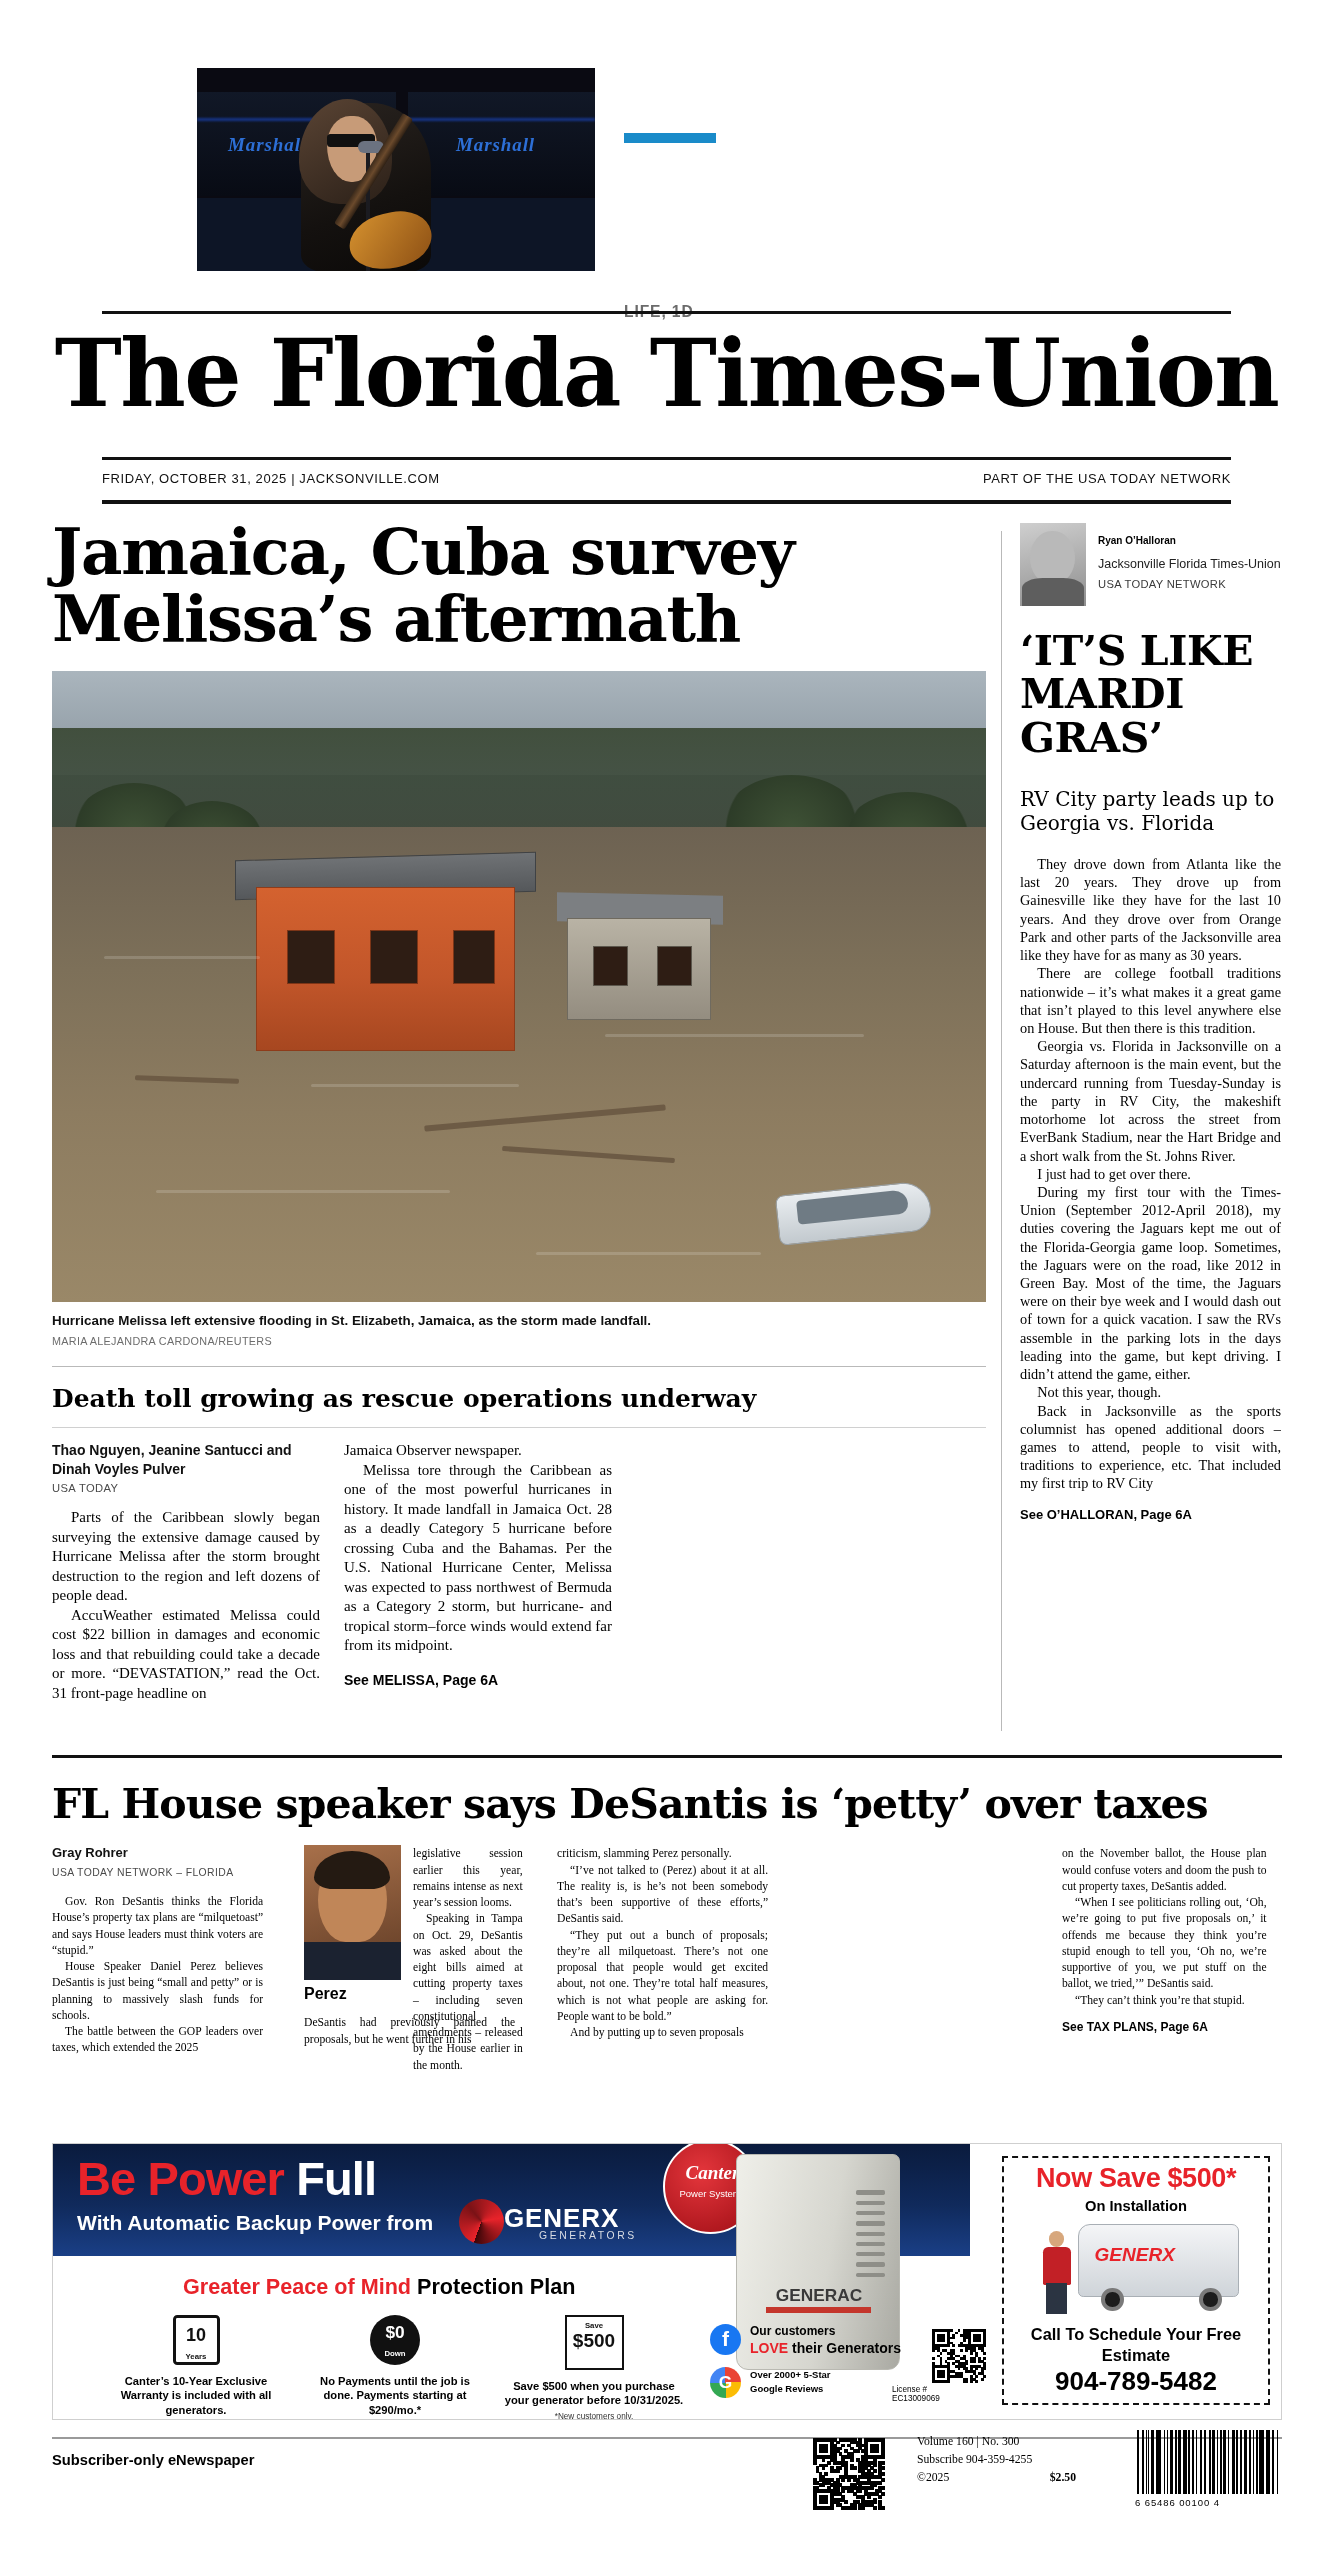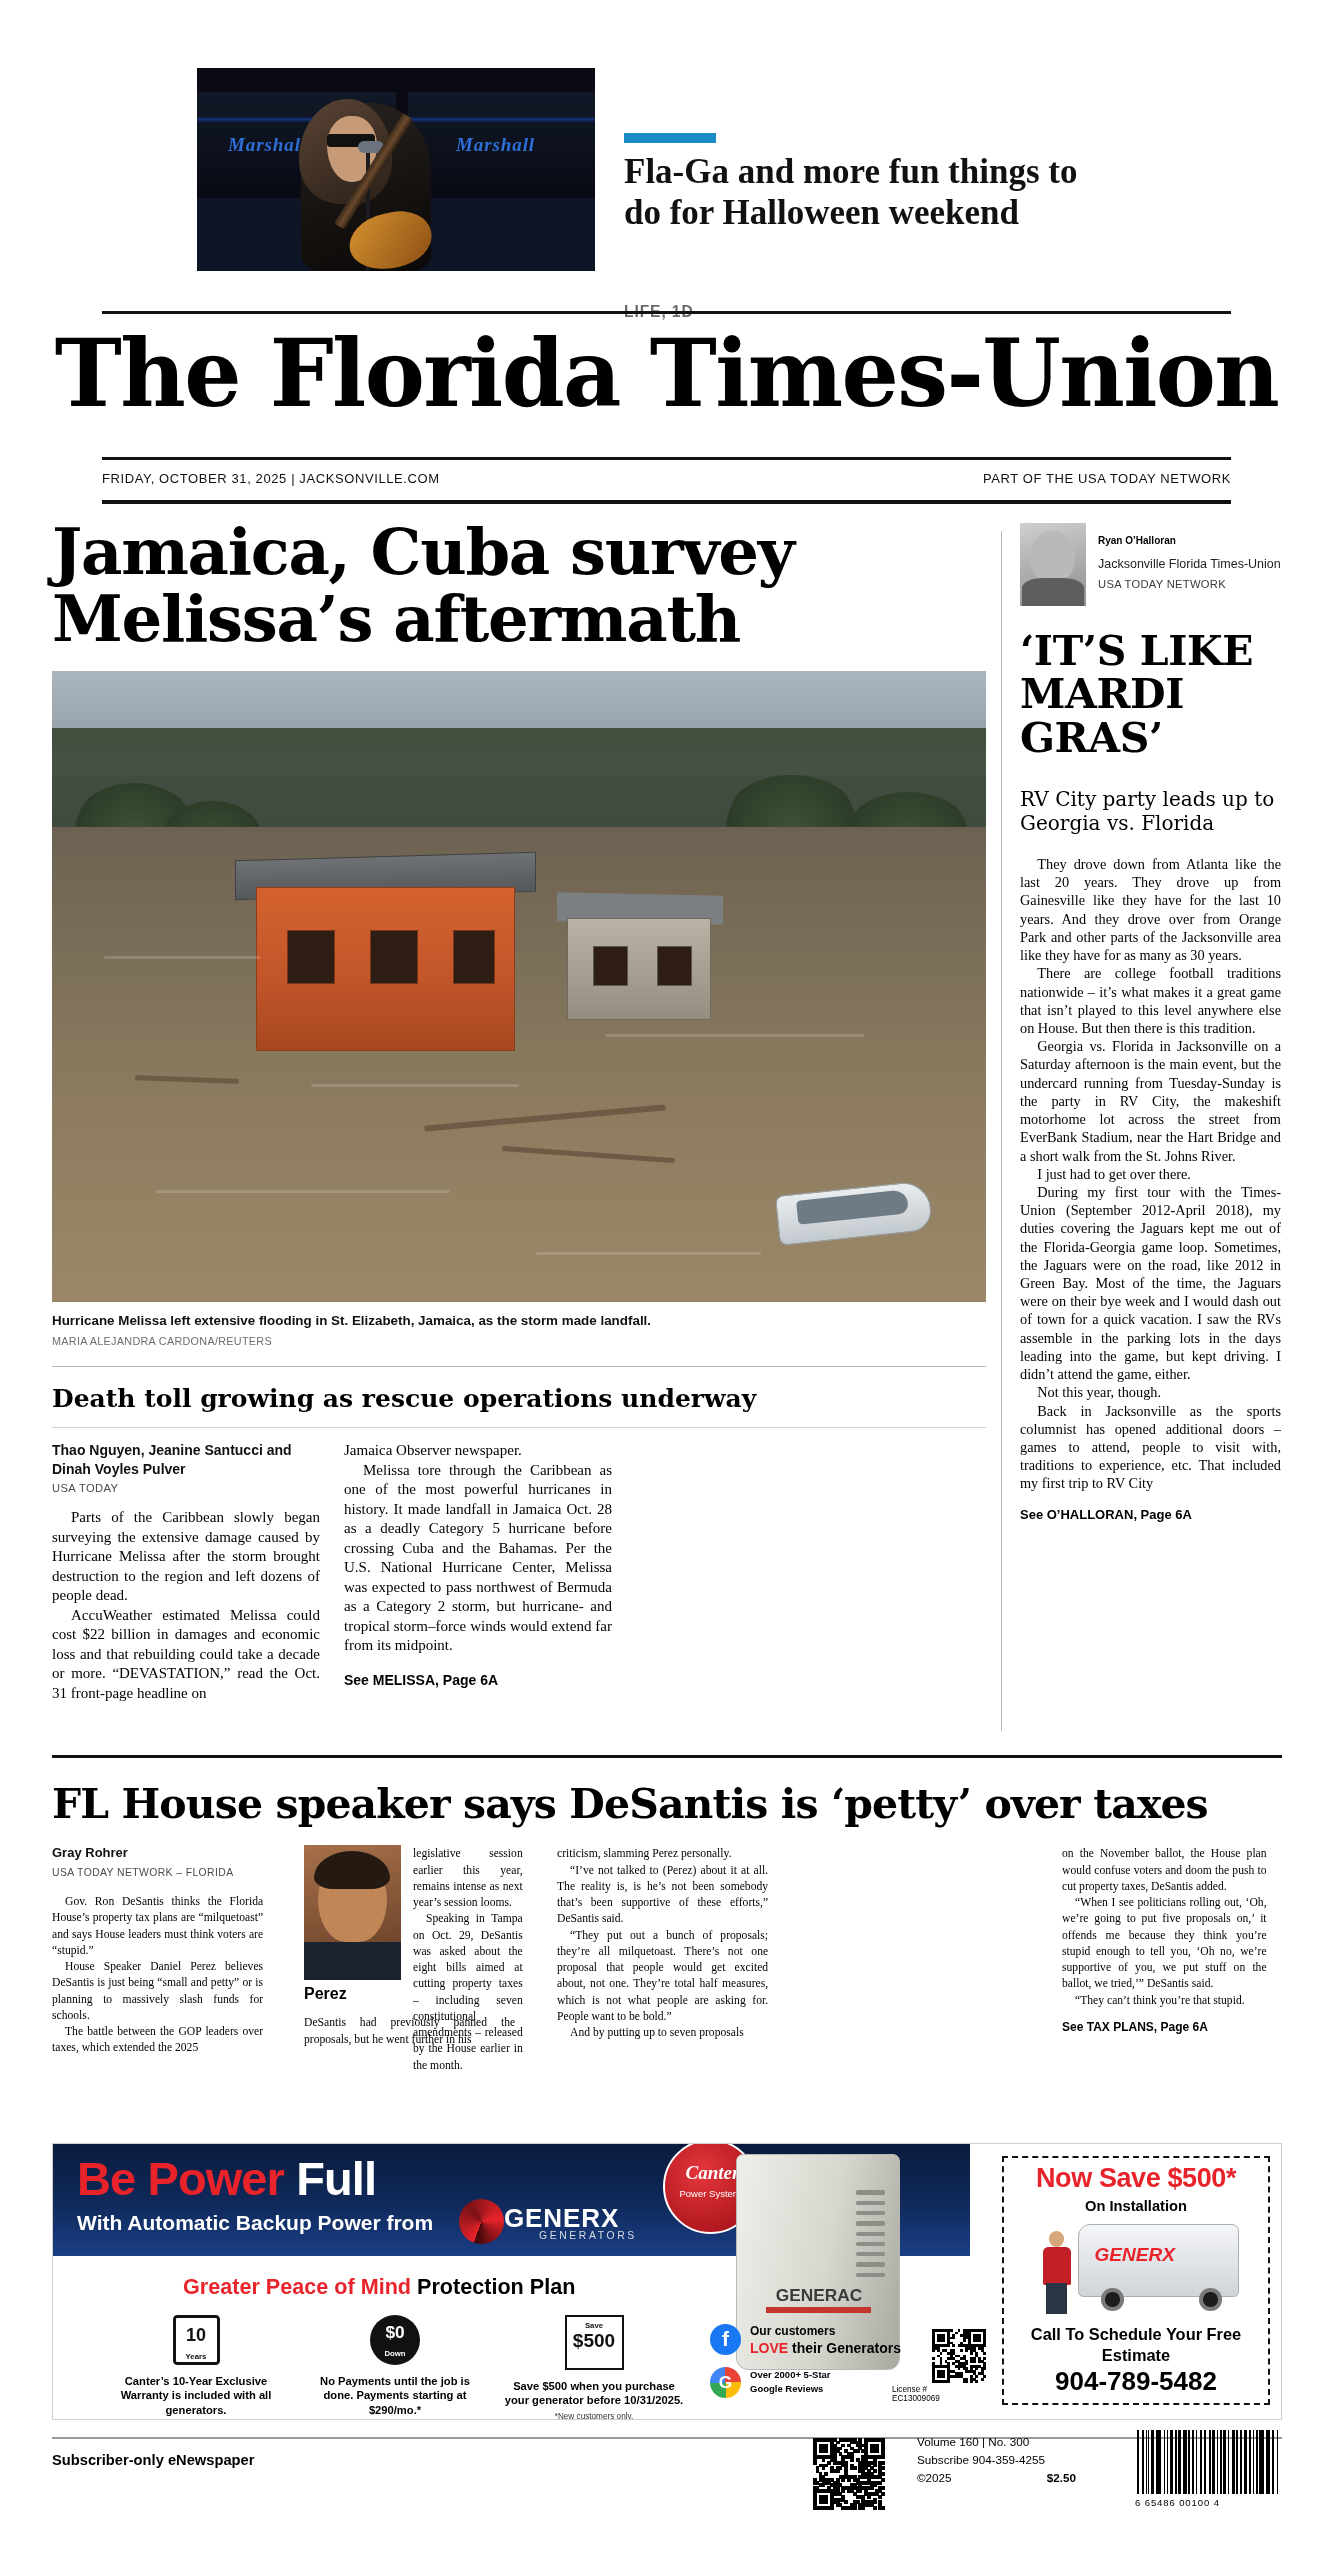--- a/index.html
+++ b/index.html
@@ -496,21 +496,21 @@
   .foot-title {
     font-family:"Liberation Sans", sans-serif; font-weight:bold; font-size:14.7px;
   }
   .foot-body {
     font-family:"Liberation Sans", sans-serif; font-size:12.5px; line-height:1.62;
     margin-top:8.6px; width:761px;
   }
   .foot-qr { position:absolute; left:761px; top:-14px; width:71px; height:71px; }
   .foot-info {
     position:absolute; left:865px; top:-19px; width:190px;
-    font-family:Liberation Sans, sans-serif; font-size:11.7px; line-height:1.55;
+    font-family:Liberation Serif, serif; font-size:11.7px; line-height:1.55;
   }
   .foot-info .row { position:relative; }
   .foot-info .price { position:absolute; right:31px; top:0; font-weight:bold; }
   .barcode { position:absolute; left:1083px; top:-22.5px; width:145px; height:64px; }
   .bc-num {
     position:absolute; left:1083px; top:45px; width:145px;
     font-family:"Liberation Sans", sans-serif; font-size:9.5px; letter-spacing:0.9px;
   }
 
   .qrcell { position:absolute; background:#000; }
@@ -533,21 +533,20 @@
       <div class="tp-person"></div>
       <div class="tp-hair"></div>
       <div class="tp-face"></div>
       <div class="tp-glasses"></div>
       <div class="tp-mic-stand"></div>
       <div class="tp-mic"></div>
       <div class="tp-guitar"></div>
       <div class="tp-guitar-body"></div>
     </div>
     <div class="teaser-rule"></div>
-    <div class="teaser-head">Fla-Ga and more fun things to do for Halloween weekend</div>
     <div class="teaser-kicker">LIFE, 1D</div>
   </div>
 
   <div class="mast-rule-top"></div>
   <div class="masthead">The Florida Times-Union</div>
   <div class="mast-rule-bot"></div>
   <div class="dateline">
     <span class="left">FRIDAY, OCTOBER 31, 2025  |  JACKSONVILLE.COM</span>
     <span class="right">PART OF THE USA TODAY NETWORK</span>
   </div>

